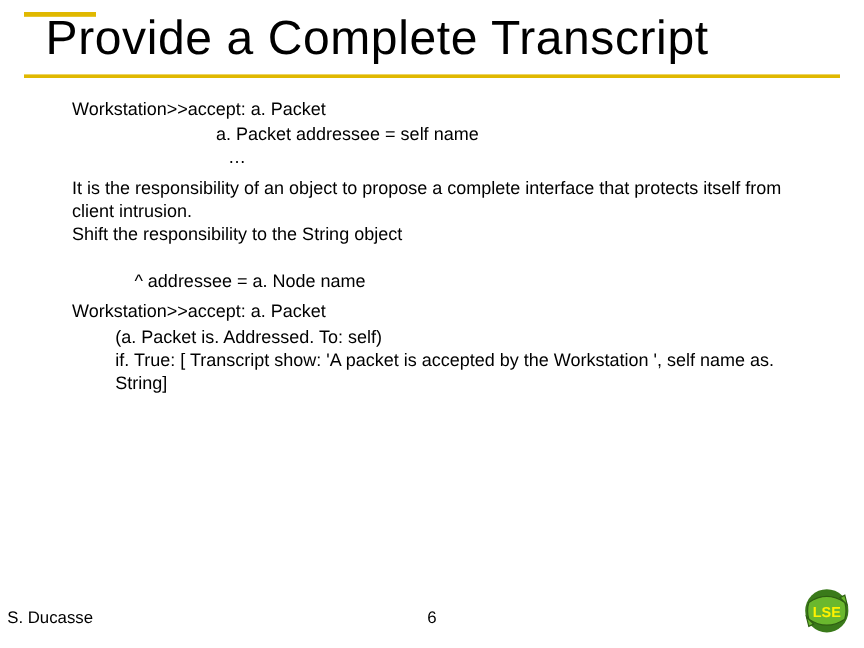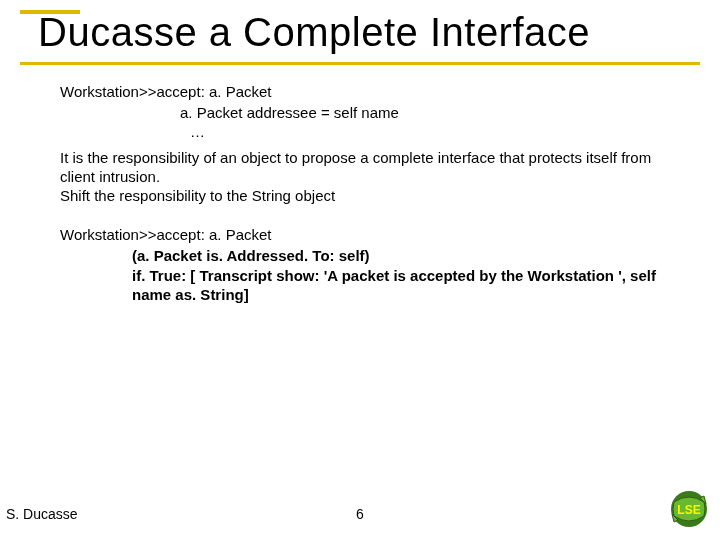--- a/index.html
+++ b/index.html
@@ -44,21 +44,21 @@
     font-size: 15px;
     line-height: 1.28;
   }
   .line1 { margin-bottom: 2px; }
   .indent1 { margin-left: 120px; margin-bottom: 0; }
   .indent1b { margin-left: 130px; margin-bottom: 6px; }
   .para1 { margin-top: 4px; margin-bottom: 20px; }
   .line2 { margin-bottom: 2px; }
   .indent2 { margin-left: 52px; margin-bottom: 6px; }
   .line3 { margin-bottom: 2px; }
-  .indent3 { margin-left: 72px; font-weight: bold; }
+  .indent3 { margin-left: 36px; }
   .footer-author {
     position: absolute;
     left: 6px;
     bottom: 18px;
     font-size: 14px;
     text-align: right;
   }
   .page-num {
     position: absolute;
     left: 356px;
@@ -70,29 +70,30 @@
     right: 10px;
     bottom: 10px;
     width: 42px;
     height: 42px;
   }
 </style>
 </head>
 <body>
 
 <div class="title-rule"></div>
-<div class="title">Ducasse a Complete Interface</div>
+<div class="title">Provide a Complete Transcript</div>
 <div class="title-underline"></div>
 
 <div class="content">
   <div class="line1">Workstation&gt;&gt;accept: a. Packet</div>
   <div class="indent1">a. Packet addressee = self name</div>
   <div class="indent1b">…</div>
   <div class="para1" style="white-space: pre-line;">It is the responsibility of an object to propose a complete interface that protects itself from client intrusion.
 Shift the responsibility to the String object</div>
+  <div class="indent2">^ addressee = a. Node name</div>
   <div class="line3">Workstation&gt;&gt;accept: a. Packet</div>
   <div class="indent3" style="white-space: pre-line;">(a. Packet is. Addressed. To: self)
 if. True: [ Transcript show: 'A packet  is accepted by the Workstation ', self name as. String]</div>
 </div>
 
 <div class="footer-author">S. Ducasse</div>
 <div class="page-num">6</div>
 
 <svg class="logo" viewBox="0 0 42 42">
   <circle cx="21" cy="21" r="18" fill="#3a7a1a"></circle>

